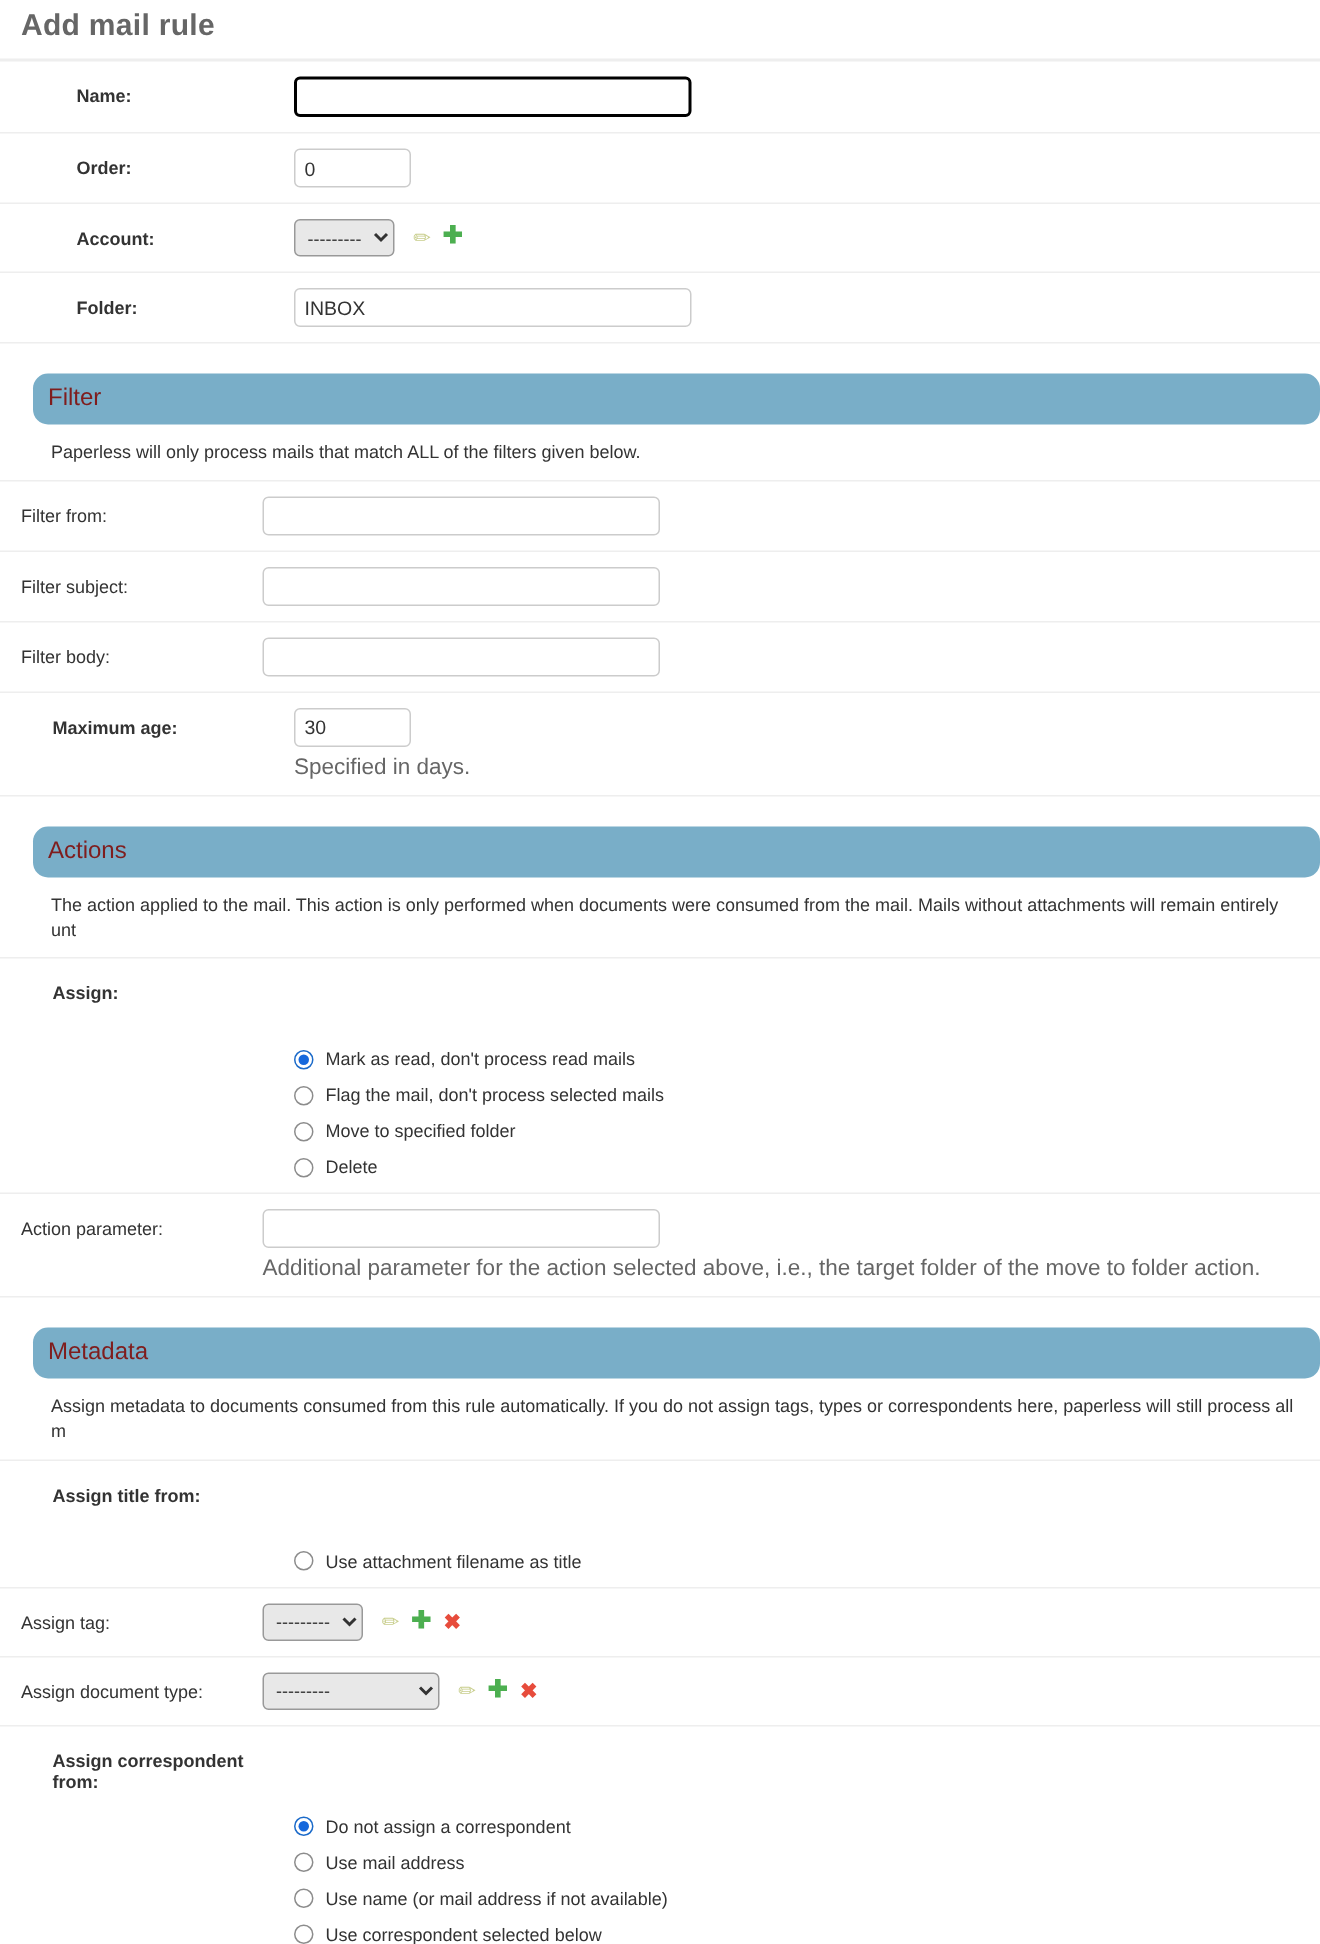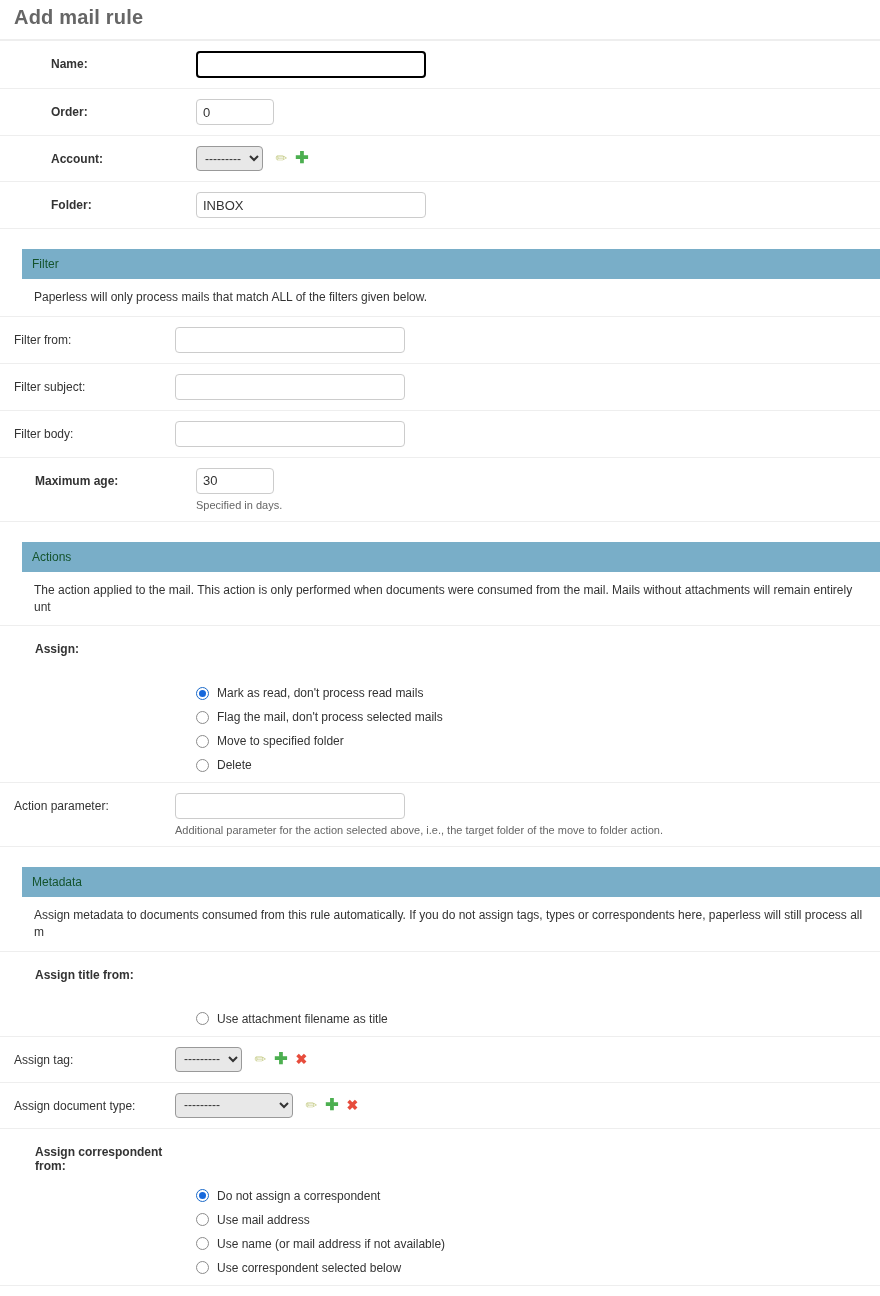--- a/index.html
+++ b/index.html
@@ -54,21 +54,21 @@
     font-family: "Liberation Sans", sans-serif;
     font-size: 13px;
     color: #333333;
     padding: 4px 6px;
     border: 1px solid #cccccc;
     border-radius: 4px;
     box-sizing: border-box;
     background: #ffffff;
     height: 26px;
   }
-  input.wide { width: 230px; }
+  input.wide { width: 265px; }
   input.narrow { width: 78px; }
   input.focused {
     border: 2px solid #000000;
     border-radius: 4px;
     height: 27px;
   }
   select {
     font-family: "Liberation Sans", sans-serif;
     font-size: 12px;
     padding: 3px 4px;
@@ -91,38 +91,39 @@
   .tool-icon {
     font-size: 14px;
     line-height: 1;
     cursor: pointer;
   }
   .icon-pencil { color: #c9cf8f; }
   .icon-plus { color: #4caf50; font-weight: bold; font-size: 16px; }
   .icon-cross { color: #e74c3c; font-weight: bold; font-size: 14px; }
   .module-header {
     background: #79aec8;
-    color: #14532d;
-    font-size: 12px;
+    color: #7f1d1d;
+    font-size: 16px;
     padding: 8px 0 8px 10px;
     margin: 20px 0 0 22px;
+    border-radius: 10px;
   }
   .module-desc {
     font-size: 12px;
     color: #333333;
     padding: 10px 10px 10px 34px;
     border-bottom: 1px solid #eeeeee;
     line-height: 1.4;
   }
   .module {
     margin-left: 0;
   }
   .module .row-label { padding-left: 14px; }
   .help-text {
-    font-size: 11px;
+    font-size: 15px;
     color: #666666;
     margin-top: 5px;
     display: block;
   }
   .radio-list {
     display: flex;
     flex-direction: column;
     gap: 10px;
     padding-top: 2px;
     margin-top: 48px;

